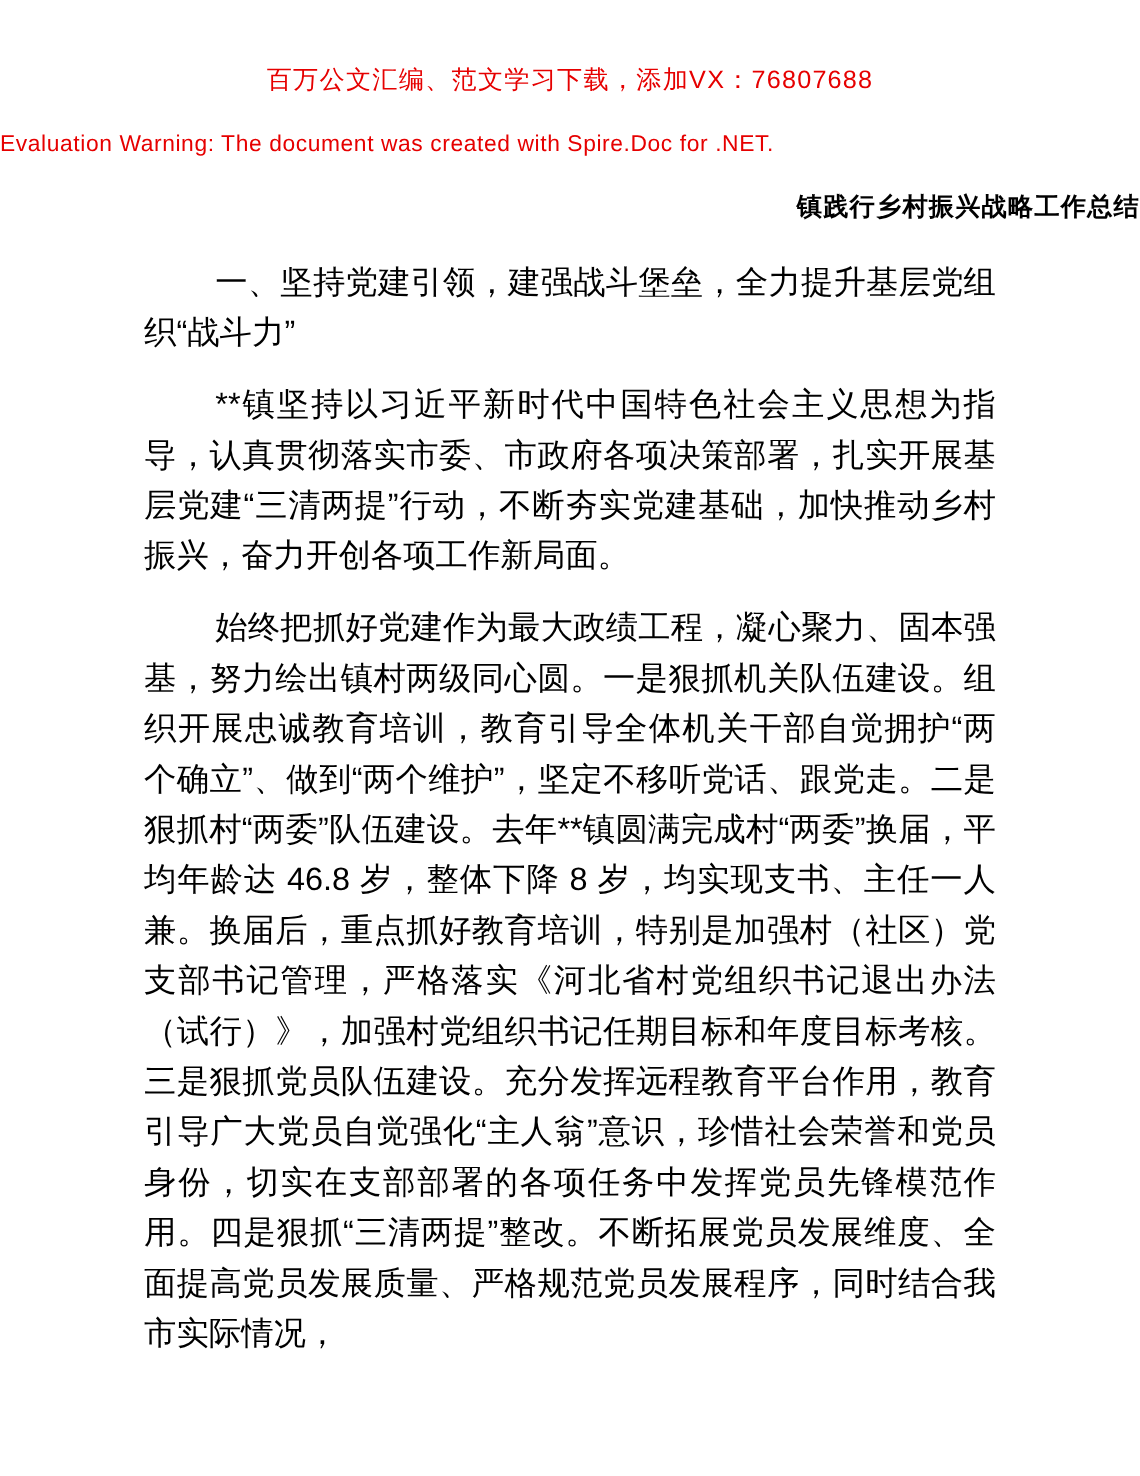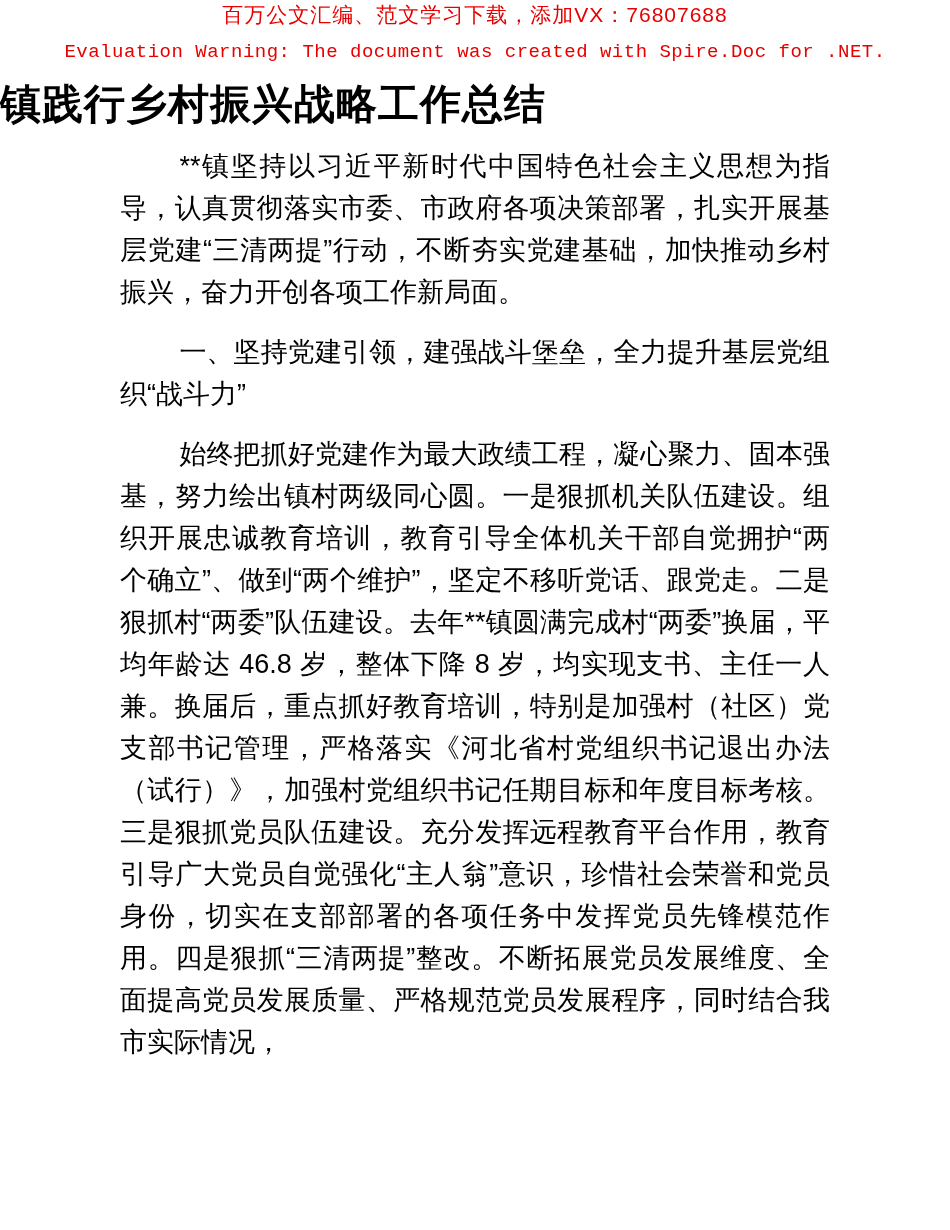--- a/index.html
+++ b/index.html
@@ -10,38 +10,39 @@
   .page {
     position: relative;
     width: 950px;
     height: 1230px;
     background: #ffffff;
     overflow: hidden;
     font-family: "Liberation Sans", sans-serif;
     color: #000000;
   }
   .promo {
+    padding-top: 52px;
     text-align: center;
     font-size: 21px;
     line-height: 30px;
     letter-spacing: 1px;
   }
   .eval-warning {
-    margin-top: 9px;
-    text-align: center;
-    font-family: Liberation Mono, monospace;
+    margin-top: 26px;
+    text-align: left;
+    font-family: Liberation Sans, sans-serif;
     font-size: 19px;
     line-height: 26px;
     letter-spacing: 0.5px;
     white-space: nowrap;
   }
   .doc-title {
     margin: 16px 0 16px 0;
-    text-align: left;
-    font-size: 41px;
+    text-align: right;
+    font-size: 21px;
     line-height: 46px;
     font-weight: bold;
     letter-spacing: 1px;
   }
   .doc-body {
     margin-top: 18px;
     padding: 0 120px;
     font-size: 27px;
     line-height: 42px;
     text-align: justify;
@@ -67,19 +68,19 @@
 
 <div class="page">
 
   <div class="promo" style="color: rgb(230, 0, 0);">百万公文汇编、范文学习下载，添加VX：76807688</div>
 
   <div class="eval-warning" style="color: rgb(230, 0, 0);">Evaluation Warning: The document was created with Spire.Doc for .NET.</div>
 
   <h1 class="doc-title">镇践行乡村振兴战略工作总结</h1>
 
   <div class="doc-body">
+    <p class="para">一、坚持党建引领，建强战斗堡垒，全力提升基层党组织“战斗力”</p>
     <p class="para">**镇坚持以习近平新时代中国特色社会主义思想为指导，认真贯彻落实市委、市政府各项决策部署，扎实开展基层党建“三清两提”行动，不断夯实党建基础，加快推动乡村振兴，奋力开创各项工作新局面。</p>
-    <p class="para">一、坚持党建引领，建强战斗堡垒，全力提升基层党组织“战斗力”</p>
     <p class="para">始终把抓好党建作为最大政绩工程，凝心聚力、固本强基，努力绘出镇村两级同心圆。一是狠抓机关队伍建设。组织开展忠诚教育培训，教育引导全体机关干部自觉拥护“两个确立”、做到“两个维护”，坚定不移听党话、跟党走。二是狠抓村“两委”队伍建设。去年**镇圆满完成村“两委”换届，平均年龄达 46.8 岁，整体下降 8 岁，均实现支书、主任一人兼。换届后，重点抓好教育培训，特别是加强村（社区）党支部书记管理，严格落实《河北省村党组织书记退出办法（试行）》，加强村党组织书记任期目标和年度目标考核。三是狠抓党员队伍建设。充分发挥远程教育平台作用，教育引导广大党员自觉强化“主人翁”意识，珍惜社会荣誉和党员身份，切实在支部部署的各项任务中发挥党员先锋模范作用。四是狠抓“三清两提”整改。不断拓展党员发展维度、全面提高党员发展质量、严格规范党员发展程序，同时结合我市实际情况，</p>
   </div>
 
 
 </div>
 
 </body></html>

